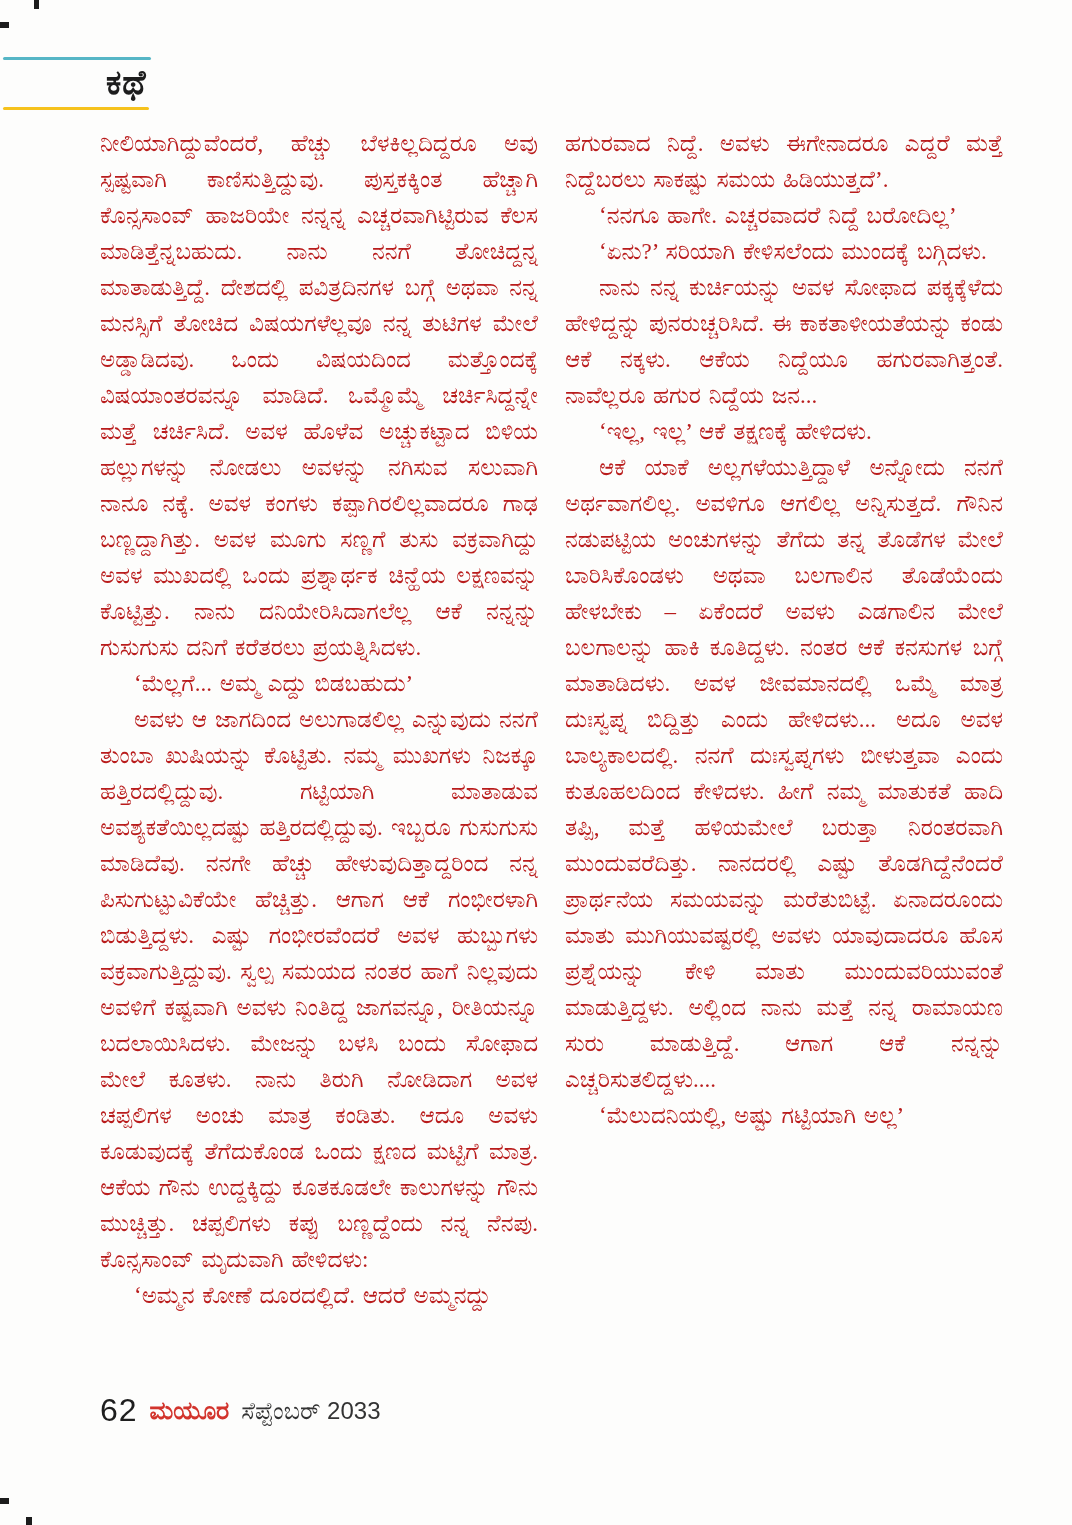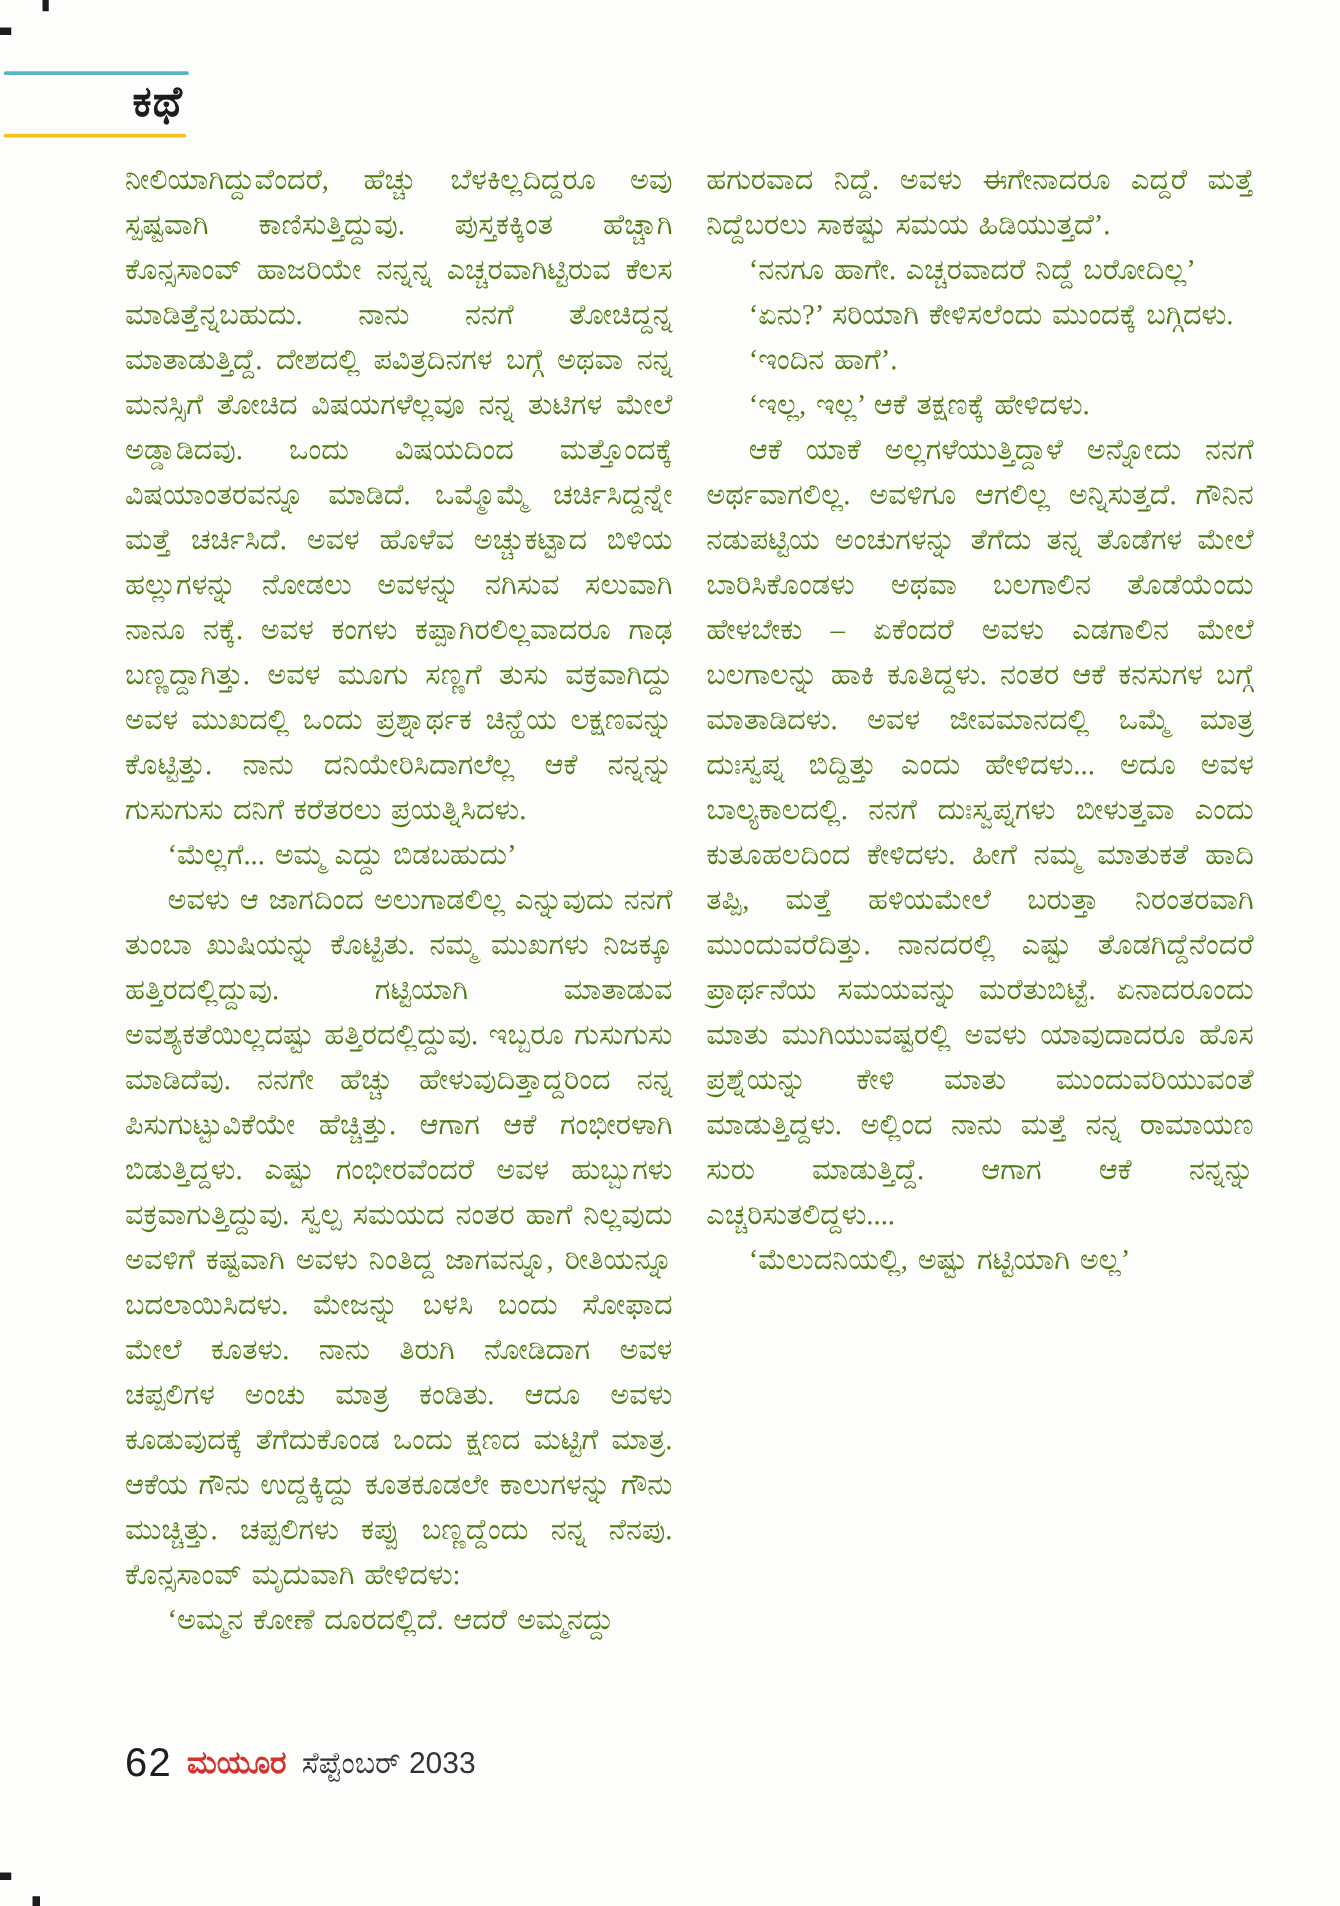--- a/index.html
+++ b/index.html
@@ -45,21 +45,21 @@
     display: flex; justify-content: space-between;
   }
   .column { width: 438px; }
   .column p {
     margin: 0;
     font-size: 23px;
     line-height: 36px;
     text-align: justify;
     text-justify: inter-word;
     word-spacing: 2px;
-    color: #4d7c0f;
+    color: #b91c1c;
   }
   .column p.indent { text-indent: 34px; }
 
   
   .footer {
     position: absolute; left: 100px; top: 1392px;
     display: flex; align-items: center; gap: 12px;
     font-family: "Liberation Sans", sans-serif;
   }
   .page-number { font-size: 32px; color: #1e1e1e; letter-spacing: 1px; }
@@ -86,21 +86,21 @@
     <div class="column">
       <p>ನೀಲಿಯಾಗಿದ್ದುವೆಂದರೆ, ಹೆಚ್ಚು ಬೆಳಕಿಲ್ಲದಿದ್ದರೂ ಅವು ಸ್ಪಷ್ಟವಾಗಿ ಕಾಣಿಸುತ್ತಿದ್ದುವು. ಪುಸ್ತಕಕ್ಕಿಂತ ಹೆಚ್ಚಾಗಿ ಕೊನ್ಸಸಾಂವ್ ಹಾಜರಿಯೇ ನನ್ನನ್ನ ಎಚ್ಚರವಾಗಿಟ್ಟಿರುವ ಕೆಲಸ ಮಾಡಿತ್ತೆನ್ನಬಹುದು. ನಾನು ನನಗೆ ತೋಚಿದ್ದನ್ನ ಮಾತಾಡುತ್ತಿದ್ದೆ. ದೇಶದಲ್ಲಿ ಪವಿತ್ರದಿನಗಳ ಬಗ್ಗೆ ಅಥವಾ ನನ್ನ ಮನಸ್ಸಿಗೆ ತೋಚಿದ ವಿಷಯಗಳೆಲ್ಲವೂ ನನ್ನ ತುಟಿಗಳ ಮೇಲೆ ಅಡ್ಡಾಡಿದವು. ಒಂದು ವಿಷಯದಿಂದ ಮತ್ತೊಂದಕ್ಕೆ ವಿಷಯಾಂತರವನ್ನೂ ಮಾಡಿದೆ. ಒಮ್ಮೊಮ್ಮೆ ಚರ್ಚಿಸಿದ್ದನ್ನೇ ಮತ್ತೆ ಚರ್ಚಿಸಿದೆ. ಅವಳ ಹೊಳೆವ ಅಚ್ಚುಕಟ್ಟಾದ ಬಿಳಿಯ ಹಲ್ಲುಗಳನ್ನು ನೋಡಲು ಅವಳನ್ನು ನಗಿಸುವ ಸಲುವಾಗಿ ನಾನೂ ನಕ್ಕೆ. ಅವಳ ಕಂಗಳು ಕಪ್ಪಾಗಿರಲಿಲ್ಲವಾದರೂ ಗಾಢ ಬಣ್ಣದ್ದಾಗಿತ್ತು. ಅವಳ ಮೂಗು ಸಣ್ಣಗೆ ತುಸು ವಕ್ರವಾಗಿದ್ದು ಅವಳ ಮುಖದಲ್ಲಿ ಒಂದು ಪ್ರಶ್ನಾರ್ಥಕ ಚಿನ್ಹೆಯ ಲಕ್ಷಣವನ್ನು ಕೊಟ್ಟಿತ್ತು. ನಾನು ದನಿಯೇರಿಸಿದಾಗಲೆಲ್ಲ ಆಕೆ ನನ್ನನ್ನು ಗುಸುಗುಸು ದನಿಗೆ ಕರೆತರಲು ಪ್ರಯತ್ನಿಸಿದಳು.</p>
       <p class="indent">‘ಮೆಲ್ಲಗೆ... ಅಮ್ಮ ಎದ್ದು ಬಿಡಬಹುದು’</p>
       <p class="indent">ಅವಳು ಆ ಜಾಗದಿಂದ ಅಲುಗಾಡಲಿಲ್ಲ ಎನ್ನುವುದು ನನಗೆ ತುಂಬಾ ಖುಷಿಯನ್ನು ಕೊಟ್ಟಿತು. ನಮ್ಮ ಮುಖಗಳು ನಿಜಕ್ಕೂ ಹತ್ತಿರದಲ್ಲಿದ್ದುವು. ಗಟ್ಟಿಯಾಗಿ ಮಾತಾಡುವ ಅವಶ್ಯಕತೆಯಿಲ್ಲದಷ್ಟು ಹತ್ತಿರದಲ್ಲಿದ್ದುವು. ಇಬ್ಬರೂ ಗುಸುಗುಸು ಮಾಡಿದೆವು. ನನಗೇ ಹೆಚ್ಚು ಹೇಳುವುದಿತ್ತಾದ್ದರಿಂದ ನನ್ನ ಪಿಸುಗುಟ್ಟುವಿಕೆಯೇ ಹೆಚ್ಚಿತ್ತು. ಆಗಾಗ ಆಕೆ ಗಂಭೀರಳಾಗಿ ಬಿಡುತ್ತಿದ್ದಳು. ಎಷ್ಟು ಗಂಭೀರವೆಂದರೆ ಅವಳ ಹುಬ್ಬುಗಳು ವಕ್ರವಾಗುತ್ತಿದ್ದುವು. ಸ್ವಲ್ಪ ಸಮಯದ ನಂತರ ಹಾಗೆ ನಿಲ್ಲವುದು ಅವಳಿಗೆ ಕಷ್ಟವಾಗಿ ಅವಳು ನಿಂತಿದ್ದ ಜಾಗವನ್ನೂ, ರೀತಿಯನ್ನೂ ಬದಲಾಯಿಸಿದಳು. ಮೇಜನ್ನು ಬಳಸಿ ಬಂದು ಸೋಫಾದ ಮೇಲೆ ಕೂತಳು. ನಾನು ತಿರುಗಿ ನೋಡಿದಾಗ ಅವಳ ಚಪ್ಪಲಿಗಳ ಅಂಚು ಮಾತ್ರ ಕಂಡಿತು. ಆದೂ ಅವಳು ಕೂಡುವುದಕ್ಕೆ ತೆಗೆದುಕೊಂಡ ಒಂದು ಕ್ಷಣದ ಮಟ್ಟಿಗೆ ಮಾತ್ರ. ಆಕೆಯ ಗೌನು ಉದ್ದಕ್ಕಿದ್ದು ಕೂತಕೂಡಲೇ ಕಾಲುಗಳನ್ನು ಗೌನು ಮುಚ್ಚಿತ್ತು. ಚಪ್ಪಲಿಗಳು ಕಪ್ಪು ಬಣ್ಣದ್ದೆಂದು ನನ್ನ ನೆನಪು. ಕೊನ್ಸಸಾಂವ್ ಮೃದುವಾಗಿ ಹೇಳಿದಳು:</p>
       <p class="indent">‘ಅಮ್ಮನ ಕೋಣೆ ದೂರದಲ್ಲಿದೆ. ಆದರೆ ಅಮ್ಮನದ್ದು</p>
     </div>
     <div class="column">
       <p>ಹಗುರವಾದ ನಿದ್ದೆ. ಅವಳು ಈಗೇನಾದರೂ ಎದ್ದರೆ ಮತ್ತೆ ನಿದ್ದೆಬರಲು ಸಾಕಷ್ಟು ಸಮಯ ಹಿಡಿಯುತ್ತದೆ’.</p>
       <p class="indent">‘ನನಗೂ ಹಾಗೇ. ಎಚ್ಚರವಾದರೆ ನಿದ್ದೆ ಬರೋದಿಲ್ಲ’</p>
       <p class="indent">‘ಏನು?’ ಸರಿಯಾಗಿ ಕೇಳಿಸಲೆಂದು ಮುಂದಕ್ಕೆ ಬಗ್ಗಿದಳು.</p>
-      <p class="indent">‘ಇಂದಿನ ಹಾಗೆ’.</p>
+      <p class="indent">ನಾನು ನನ್ನ ಕುರ್ಚಿಯನ್ನು ಅವಳ ಸೋಫಾದ ಪಕ್ಕಕ್ಕೆಳೆದು ಹೇಳಿದ್ದನ್ನು ಪುನರುಚ್ಚರಿಸಿದೆ. ಈ ಕಾಕತಾಳೀಯತೆಯನ್ನು ಕಂಡು ಆಕೆ ನಕ್ಕಳು. ಆಕೆಯ ನಿದ್ದೆಯೂ ಹಗುರವಾಗಿತ್ತಂತೆ. ನಾವೆಲ್ಲರೂ ಹಗುರ ನಿದ್ದೆಯ ಜನ...</p>
       <p class="indent">‘ಇಲ್ಲ, ಇಲ್ಲ’ ಆಕೆ ತಕ್ಷಣಕ್ಕೆ ಹೇಳಿದಳು.</p>
       <p class="indent">ಆಕೆ ಯಾಕೆ ಅಲ್ಲಗಳೆಯುತ್ತಿದ್ದಾಳೆ ಅನ್ನೋದು ನನಗೆ ಅರ್ಥವಾಗಲಿಲ್ಲ. ಅವಳಿಗೂ ಆಗಲಿಲ್ಲ ಅನ್ನಿಸುತ್ತದೆ. ಗೌನಿನ ನಡುಪಟ್ಟಿಯ ಅಂಚುಗಳನ್ನು ತೆಗೆದು ತನ್ನ ತೊಡೆಗಳ ಮೇಲೆ ಬಾರಿಸಿಕೊಂಡಳು ಅಥವಾ ಬಲಗಾಲಿನ ತೊಡೆಯೆಂದು ಹೇಳಬೇಕು – ಏಕೆಂದರೆ ಅವಳು ಎಡಗಾಲಿನ ಮೇಲೆ ಬಲಗಾಲನ್ನು ಹಾಕಿ ಕೂತಿದ್ದಳು. ನಂತರ ಆಕೆ ಕನಸುಗಳ ಬಗ್ಗೆ ಮಾತಾಡಿದಳು. ಅವಳ ಜೀವಮಾನದಲ್ಲಿ ಒಮ್ಮೆ ಮಾತ್ರ ದುಃಸ್ವಪ್ನ ಬಿದ್ದಿತ್ತು ಎಂದು ಹೇಳಿದಳು... ಅದೂ ಅವಳ ಬಾಲ್ಯಕಾಲದಲ್ಲಿ. ನನಗೆ ದುಃಸ್ವಪ್ನಗಳು ಬೀಳುತ್ತವಾ ಎಂದು ಕುತೂಹಲದಿಂದ ಕೇಳಿದಳು. ಹೀಗೆ ನಮ್ಮ ಮಾತುಕತೆ ಹಾದಿ ತಪ್ಪಿ, ಮತ್ತೆ ಹಳಿಯಮೇಲೆ ಬರುತ್ತಾ ನಿರಂತರವಾಗಿ ಮುಂದುವರೆದಿತ್ತು. ನಾನದರಲ್ಲಿ ಎಷ್ಟು ತೊಡಗಿದ್ದೆನೆಂದರೆ ಪ್ರಾರ್ಥನೆಯ ಸಮಯವನ್ನು ಮರೆತುಬಿಟ್ಟೆ. ಏನಾದರೂಂದು ಮಾತು ಮುಗಿಯುವಷ್ಟರಲ್ಲಿ ಅವಳು ಯಾವುದಾದರೂ ಹೊಸ ಪ್ರಶ್ನೆಯನ್ನು ಕೇಳಿ ಮಾತು ಮುಂದುವರಿಯುವಂತೆ ಮಾಡುತ್ತಿದ್ದಳು. ಅಲ್ಲಿಂದ ನಾನು ಮತ್ತೆ ನನ್ನ ರಾಮಾಯಣ ಸುರು ಮಾಡುತ್ತಿದ್ದೆ. ಆಗಾಗ ಆಕೆ ನನ್ನನ್ನು ಎಚ್ಚರಿಸುತಲಿದ್ದಳು....</p>
       <p class="indent">‘ಮೆಲುದನಿಯಲ್ಲಿ, ಅಷ್ಟು ಗಟ್ಟಿಯಾಗಿ ಅಲ್ಲ’</p>
     </div>
   </div>
 
   <div class="footer">
     <span class="page-number">62</span>
     <span class="magazine-name">ಮಯೂರ</span>
     <span class="issue-date">ಸೆಪ್ಟೆಂಬರ್ 2033</span>

